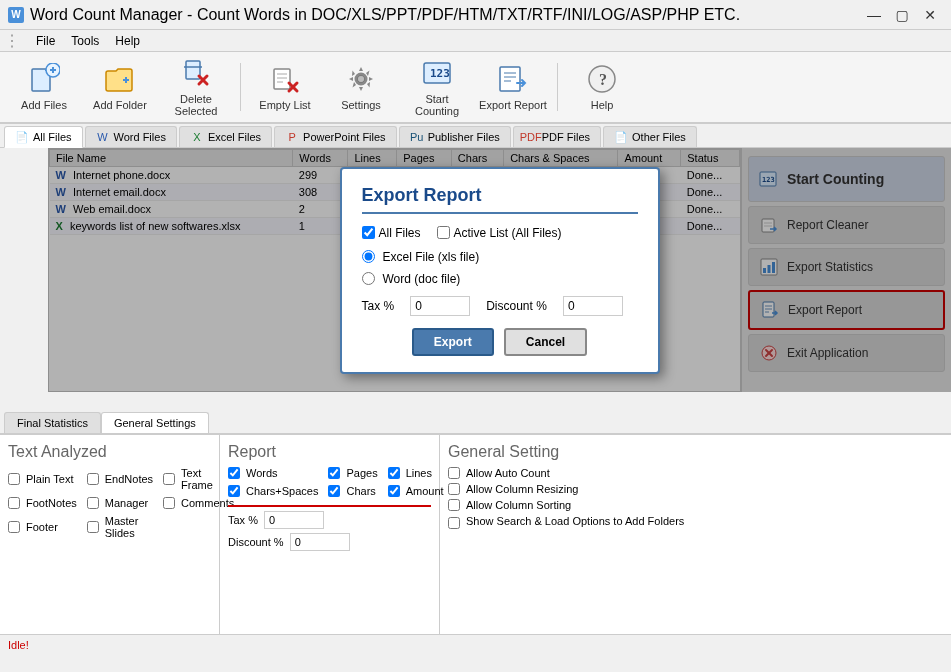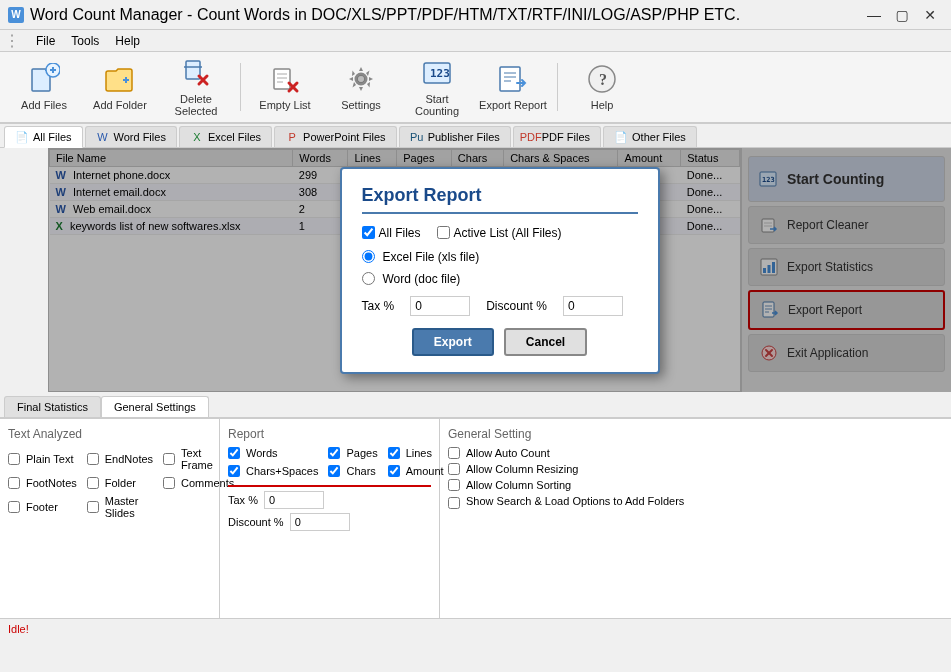--- a/index.html
+++ b/index.html
@@ -142,21 +142,21 @@
       border: 2px solid #cc0000;
       background: #d8d8d8;
     }
     .sidebar-icon { width: 20px; height: 20px; display: flex; align-items: center; justify-content: center; flex-shrink: 0; }
 
     
     .bottom-tabs {
       display: flex;
       background: #f0f0f0;
       border-bottom: 1px solid #ccc;
-      padding: 4px 4px 0;
+      padding: 20px 4px 0;
     }
     .bottom-tab {
       padding: 4px 12px;
       border: 1px solid #ccc;
       border-bottom: none;
       background: #e0e0e0;
       cursor: pointer;
       font-size: 11px;
       border-radius: 3px 3px 0 0;
     }
@@ -168,21 +168,21 @@
       height: 200px;
       background: white;
       border-top: 1px solid #ccc;
     }
     .bottom-panel {
       flex: 1;
       padding: 8px;
       border-right: 1px solid #ccc;
     }
     .bottom-panel:last-child { border-right: none; }
-    .panel-title { font-size: 12px; color: #666; margin-bottom: 6px; }
+    .panel-title { font-size: 16px; color: #666; margin-bottom: 6px; }
     .checkbox-row { display: flex; align-items: center; gap: 6px; margin-bottom: 4px; font-size: 11px; }
     .checkbox-row input[type=checkbox] { width: 12px; height: 12px; }
     .two-col { display: grid; grid-template-columns: 1fr 1fr 1fr; gap: 2px 10px; }
     .panel-row { display: flex; align-items: center; gap: 6px; margin-bottom: 4px; font-size: 11px; }
     .panel-input { width: 60px; height: 18px; border: 1px solid #ccc; padding: 1px 4px; font-size: 11px; }
     .red-line { height: 2px; background: #cc0000; margin: 4px 0; }
 
     
     .status-bar {
       height: 20px;
@@ -580,21 +580,21 @@
       <label class="checkbox-row">
         <input type="checkbox" style="">
         <span>Text Frame</span>
       </label>
       <label class="checkbox-row">
         <input type="checkbox" style="">
         <span>FootNotes</span>
       </label>
       <label class="checkbox-row">
         <input type="checkbox" style="">
-        <span>Folder</span>
+        <span>Manager</span>
       </label>
       <label class="checkbox-row">
         <input type="checkbox" style="">
         <span>Comments</span>
       </label>
       <label class="checkbox-row">
         <input type="checkbox" style="">
         <span>Footer</span>
       </label>
       <label class="checkbox-row">

